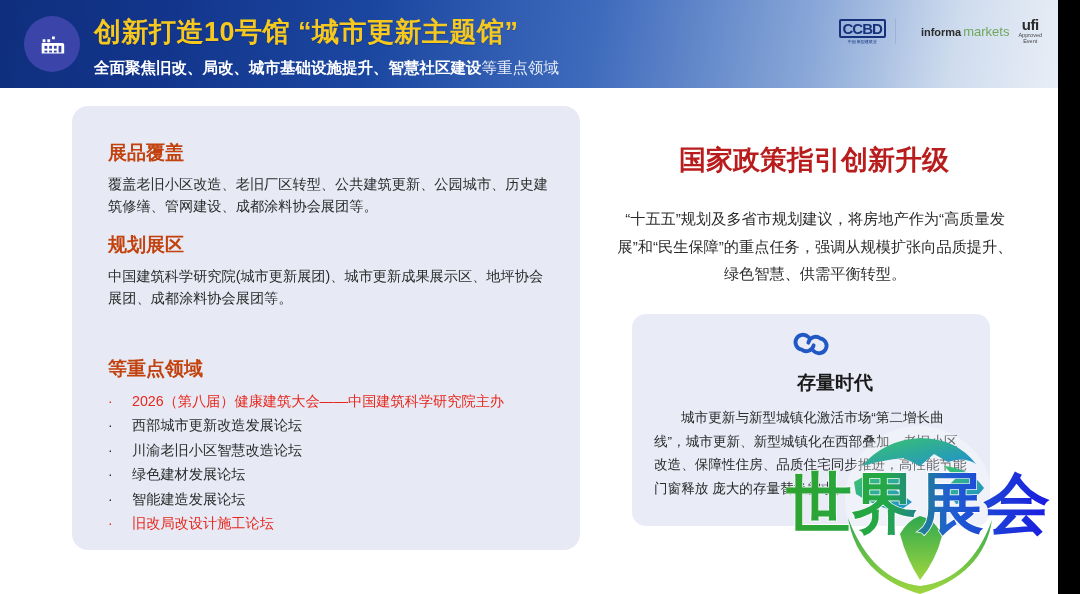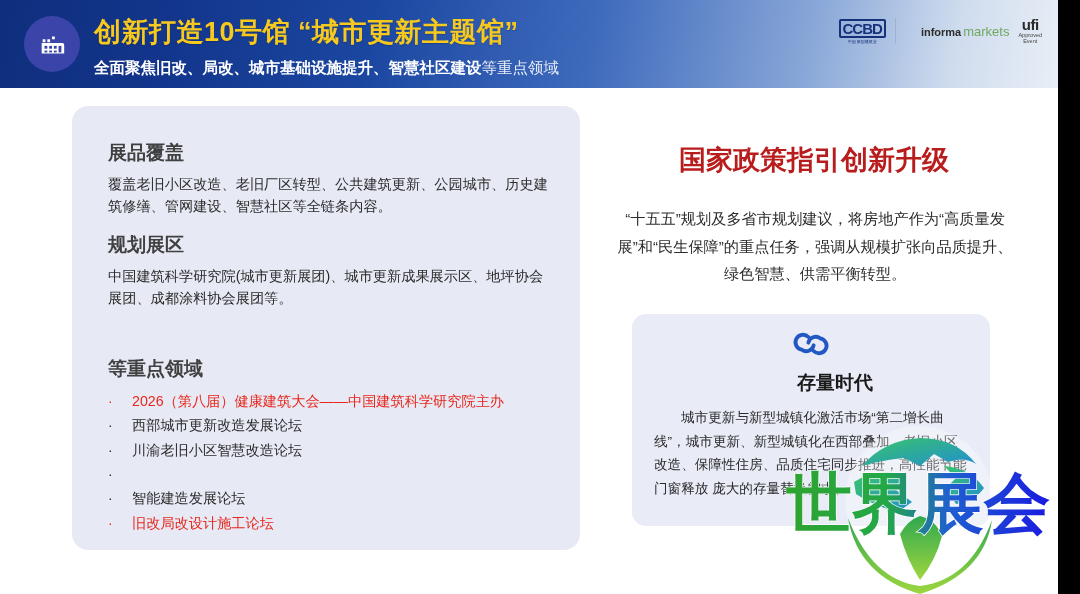--- a/index.html
+++ b/index.html
@@ -62,21 +62,21 @@
   .brand .ufi .u{ font-size:15px; font-weight:bold; color:#2b2b2b; letter-spacing:-.5px; }
   .brand .ufi .ap{ font-size:5.5px; color:#444; }
 
   
   .left-card{
     position:absolute; left:72px; top:106px; width:508px; height:444px;
     background:#e7eaf5; border-radius:16px; z-index:10;
   }
   .sec{ position:absolute; left:36px; }
   .sec-title{
-    font-size:19px; font-weight:bold; color:#404040; margin-bottom:7px;
+    font-size:19px; font-weight:bold; color:#c2410c; margin-bottom:7px;
   }
   .sec-body{
     font-size:14.2px; color:#2b2b2b; line-height:1.58; width:446px;
   }
   #sec-exhibits{ top:34px; }
   #sec-zones{ top:126px; }
   #sec-forums{ top:250px; }
 
   .bullets{ list-style:none; margin-top:4px; }
   .bullets li{
@@ -170,21 +170,21 @@
         <div class="ap">Approved</div>
         <div class="ap">Event</div>
       </div>
     </div>
   </div>
 
   <div class="left-card">
 
     <div class="sec" id="sec-exhibits">
       <div class="sec-title">展品覆盖</div>
-      <div class="sec-body">覆盖老旧小区改造、老旧厂区转型、公共建筑更新、公园城市、历史建筑修缮、管网建设、智慧社区等全链条内容。</div>
+      <div class="sec-body">覆盖老旧小区改造、老旧厂区转型、公共建筑更新、公园城市、历史建筑修缮、管网建设、成都涂料协会展团等。</div>
     </div>
 
     <div class="sec" id="sec-zones">
       <div class="sec-title">规划展区</div>
       <div class="sec-body">中国建筑科学研究院(城市更新展团)、城市更新成果展示区、地坪协会展团、成都涂料协会展团等。</div>
     </div>
 
     <div class="sec" id="sec-forums">
       <div class="sec-title">等重点领域</div>
       <ul class="bullets">
@@ -195,20 +195,21 @@
         <li>
             <span class="dot">·</span>
             <span class="txt">西部城市更新改造发展论坛</span>
           </li>
         <li>
             <span class="dot">·</span>
             <span class="txt">川渝老旧小区智慧改造论坛</span>
           </li>
         <li>
             <span class="dot">·</span>
+            <span class="txt">绿色建材发展论坛</span>
           </li>
         <li>
             <span class="dot">·</span>
             <span class="txt">智能建造发展论坛</span>
           </li>
         <li class="hl">
             <span class="dot">·</span>
             <span class="txt">旧改局改设计施工论坛</span>
           </li>
       </ul>

